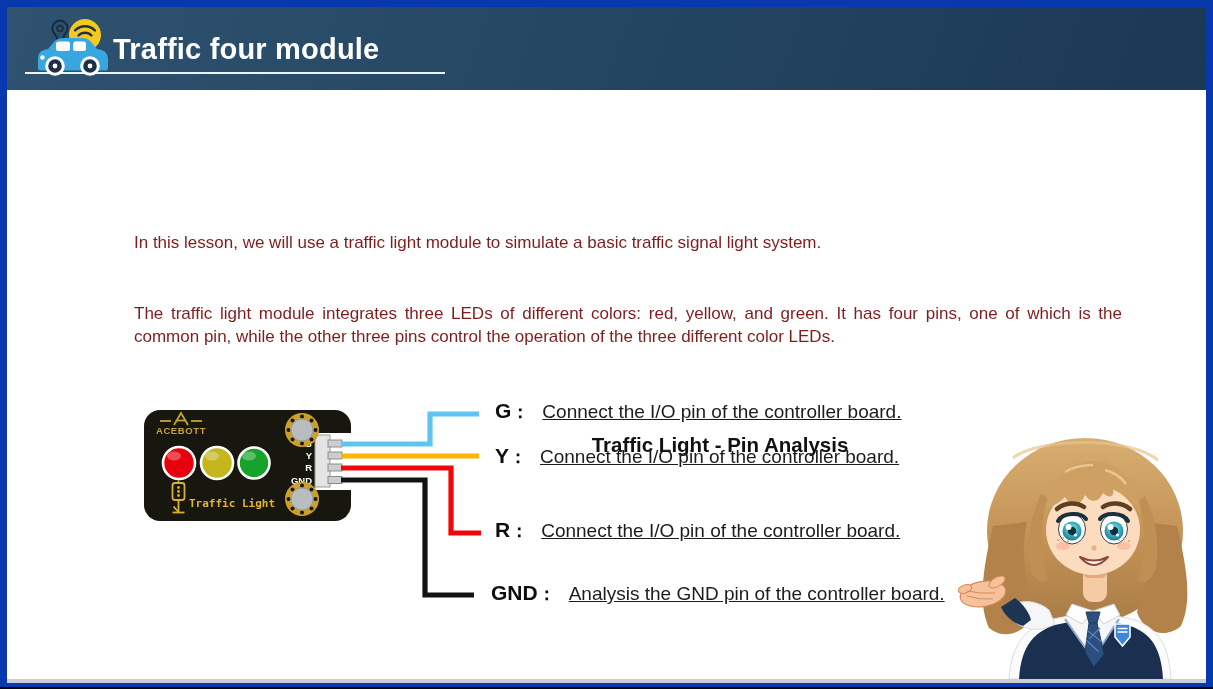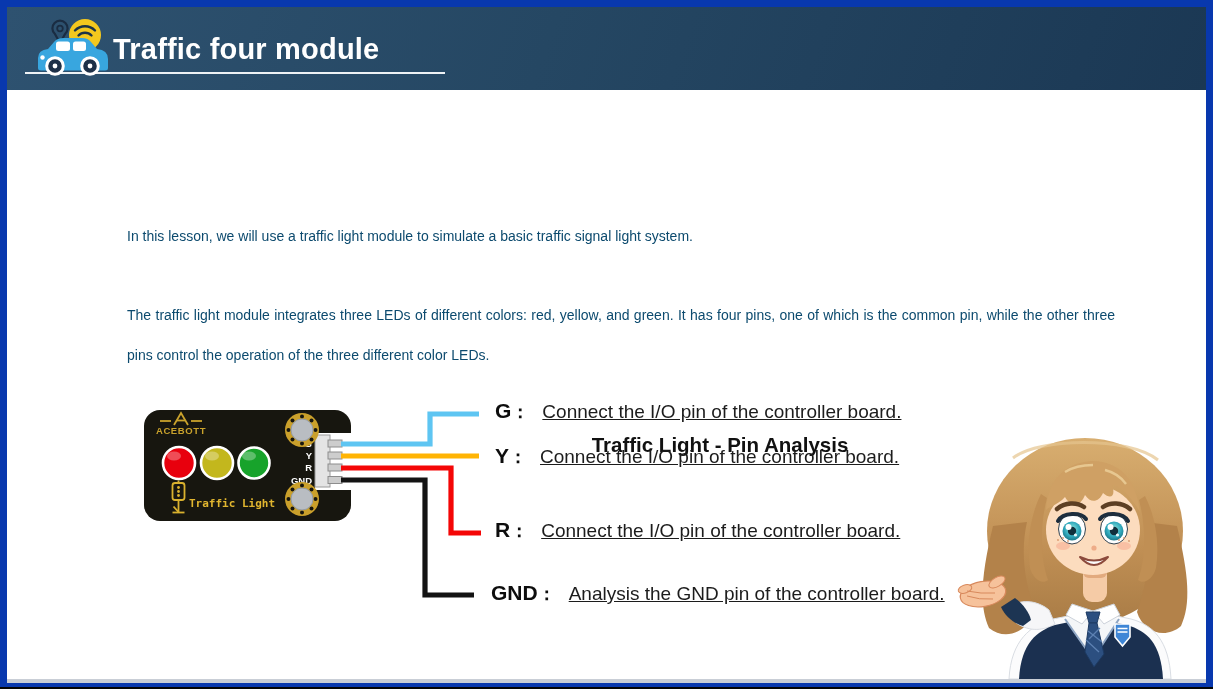--- a/index.html
+++ b/index.html
@@ -13,23 +13,23 @@
   .strip-black{position:absolute;left:0;right:0;top:687px;height:2px;background:#050505;z-index:42;}
   
   .header{position:absolute;left:7px;top:7px;width:1199px;height:83px;
     background:linear-gradient(110deg,#2e5270 0%,#27496 40%,#254763 45%,#1b3854 100%);
     background:linear-gradient(110deg,#2e5270 0%,#254763 45%,#1b3854 100%);z-index:5;}
   .htitle{position:absolute;left:106px;top:26px;font-size:29px;font-weight:bold;color:#ffffff;letter-spacing:0.2px;}
   .hline{position:absolute;left:18px;top:64.5px;width:420px;height:2.5px;background:#eef2f5;}
   .hicon{position:absolute;left:23px;top:5px;width:82px;height:66px;}
   
   .content{position:absolute;left:7px;top:90px;width:1199px;height:589px;background:#ffffff;}
-  .para{position:absolute;color:#0c4a6e;font-size:14px;line-height:26px;margin:9px;}
+  .para{position:absolute;color:#7f1d1d;font-size:17px;line-height:26px;margin:16px;}
   .p1{left:111px;top:124px;width:1000px;}
-  .p2{left:111px;top:196px;width:988px;line-height:40px;text-align:justify;}
+  .p2{left:111px;top:196px;width:988px;line-height:23px;text-align:justify;}
   .dheading{position:absolute;left:413px;top:343px;width:600px;text-align:center;font-size:20.5px;font-weight:bold;color:#111;}
   .diagram-svg{position:absolute;left:133px;top:391px;width:360px;height:240px;}
   .pin-row{position:absolute;white-space:nowrap;color:#1c1c1c;}
   .pin-label{font-size:21px;font-weight:bold;color:#0d0d0d;}
   .pin-colon{font-size:18px;font-weight:bold;color:#0d0d0d;}
   .pin-desc{font-size:19px;margin-left:13px;text-decoration:underline;}
   .row-g{left:495px;top:399px;}
   .row-y{left:495px;top:444px;}
   .row-r{left:495px;top:518px;}
   .row-gnd{left:491px;top:581px;}

